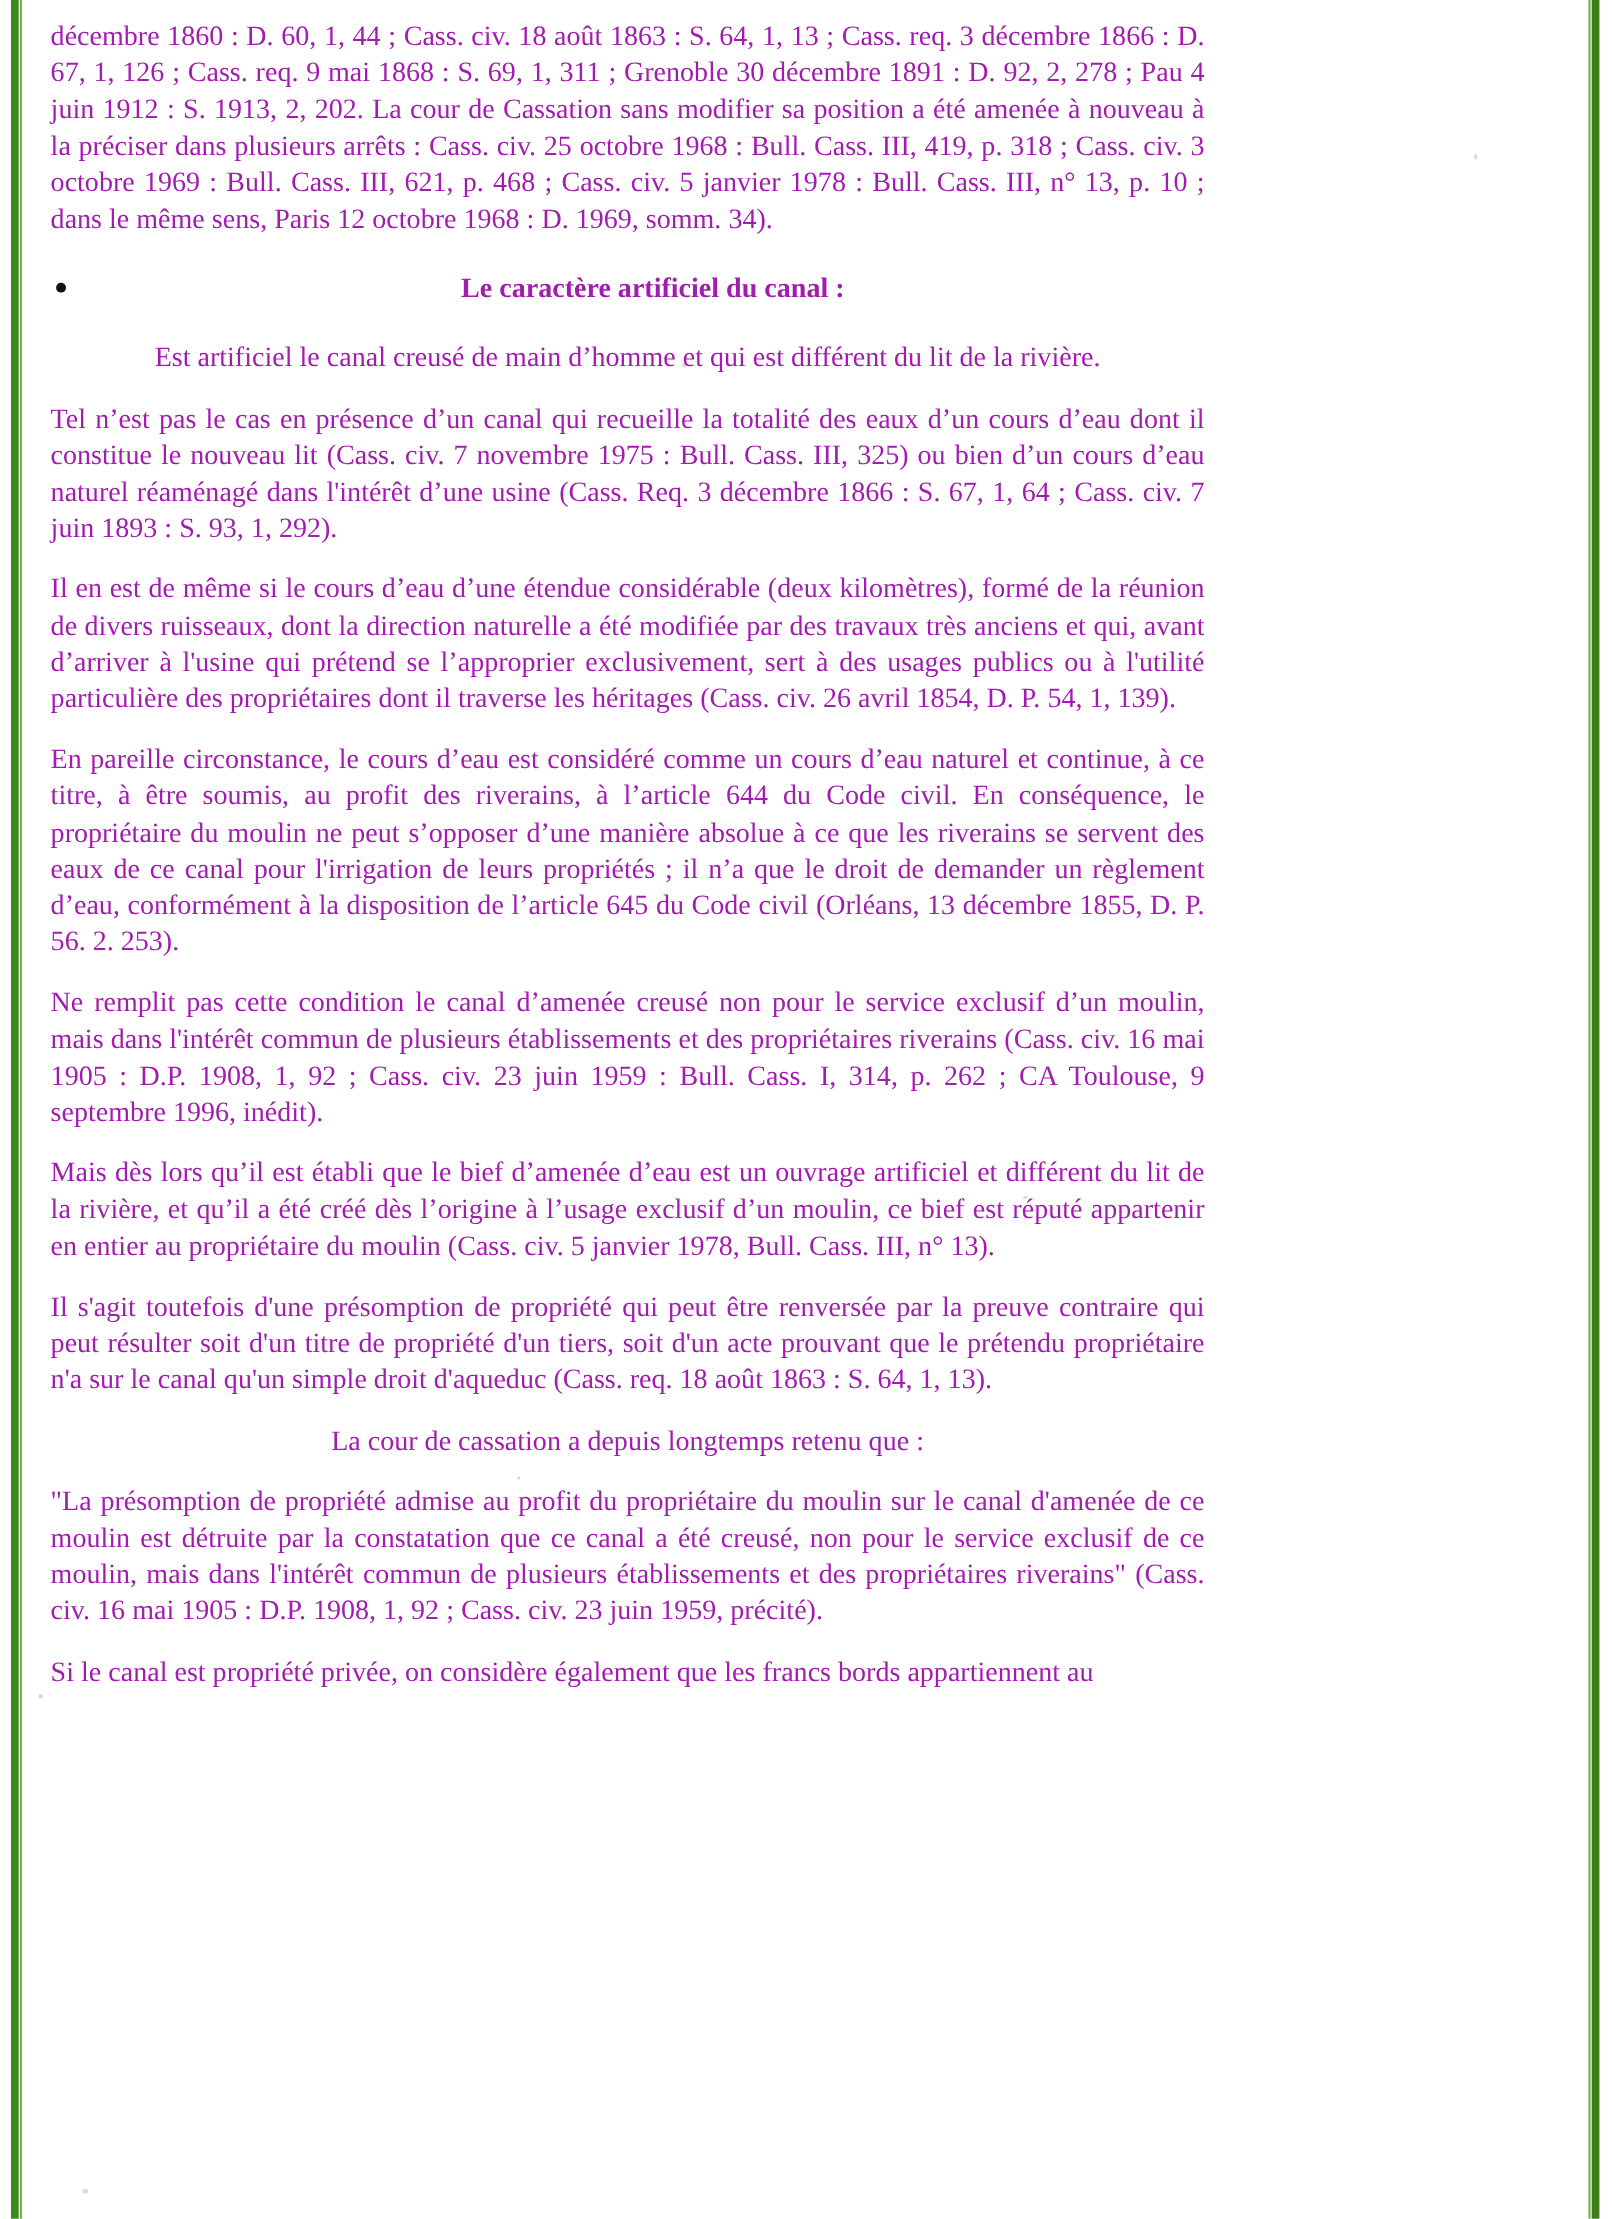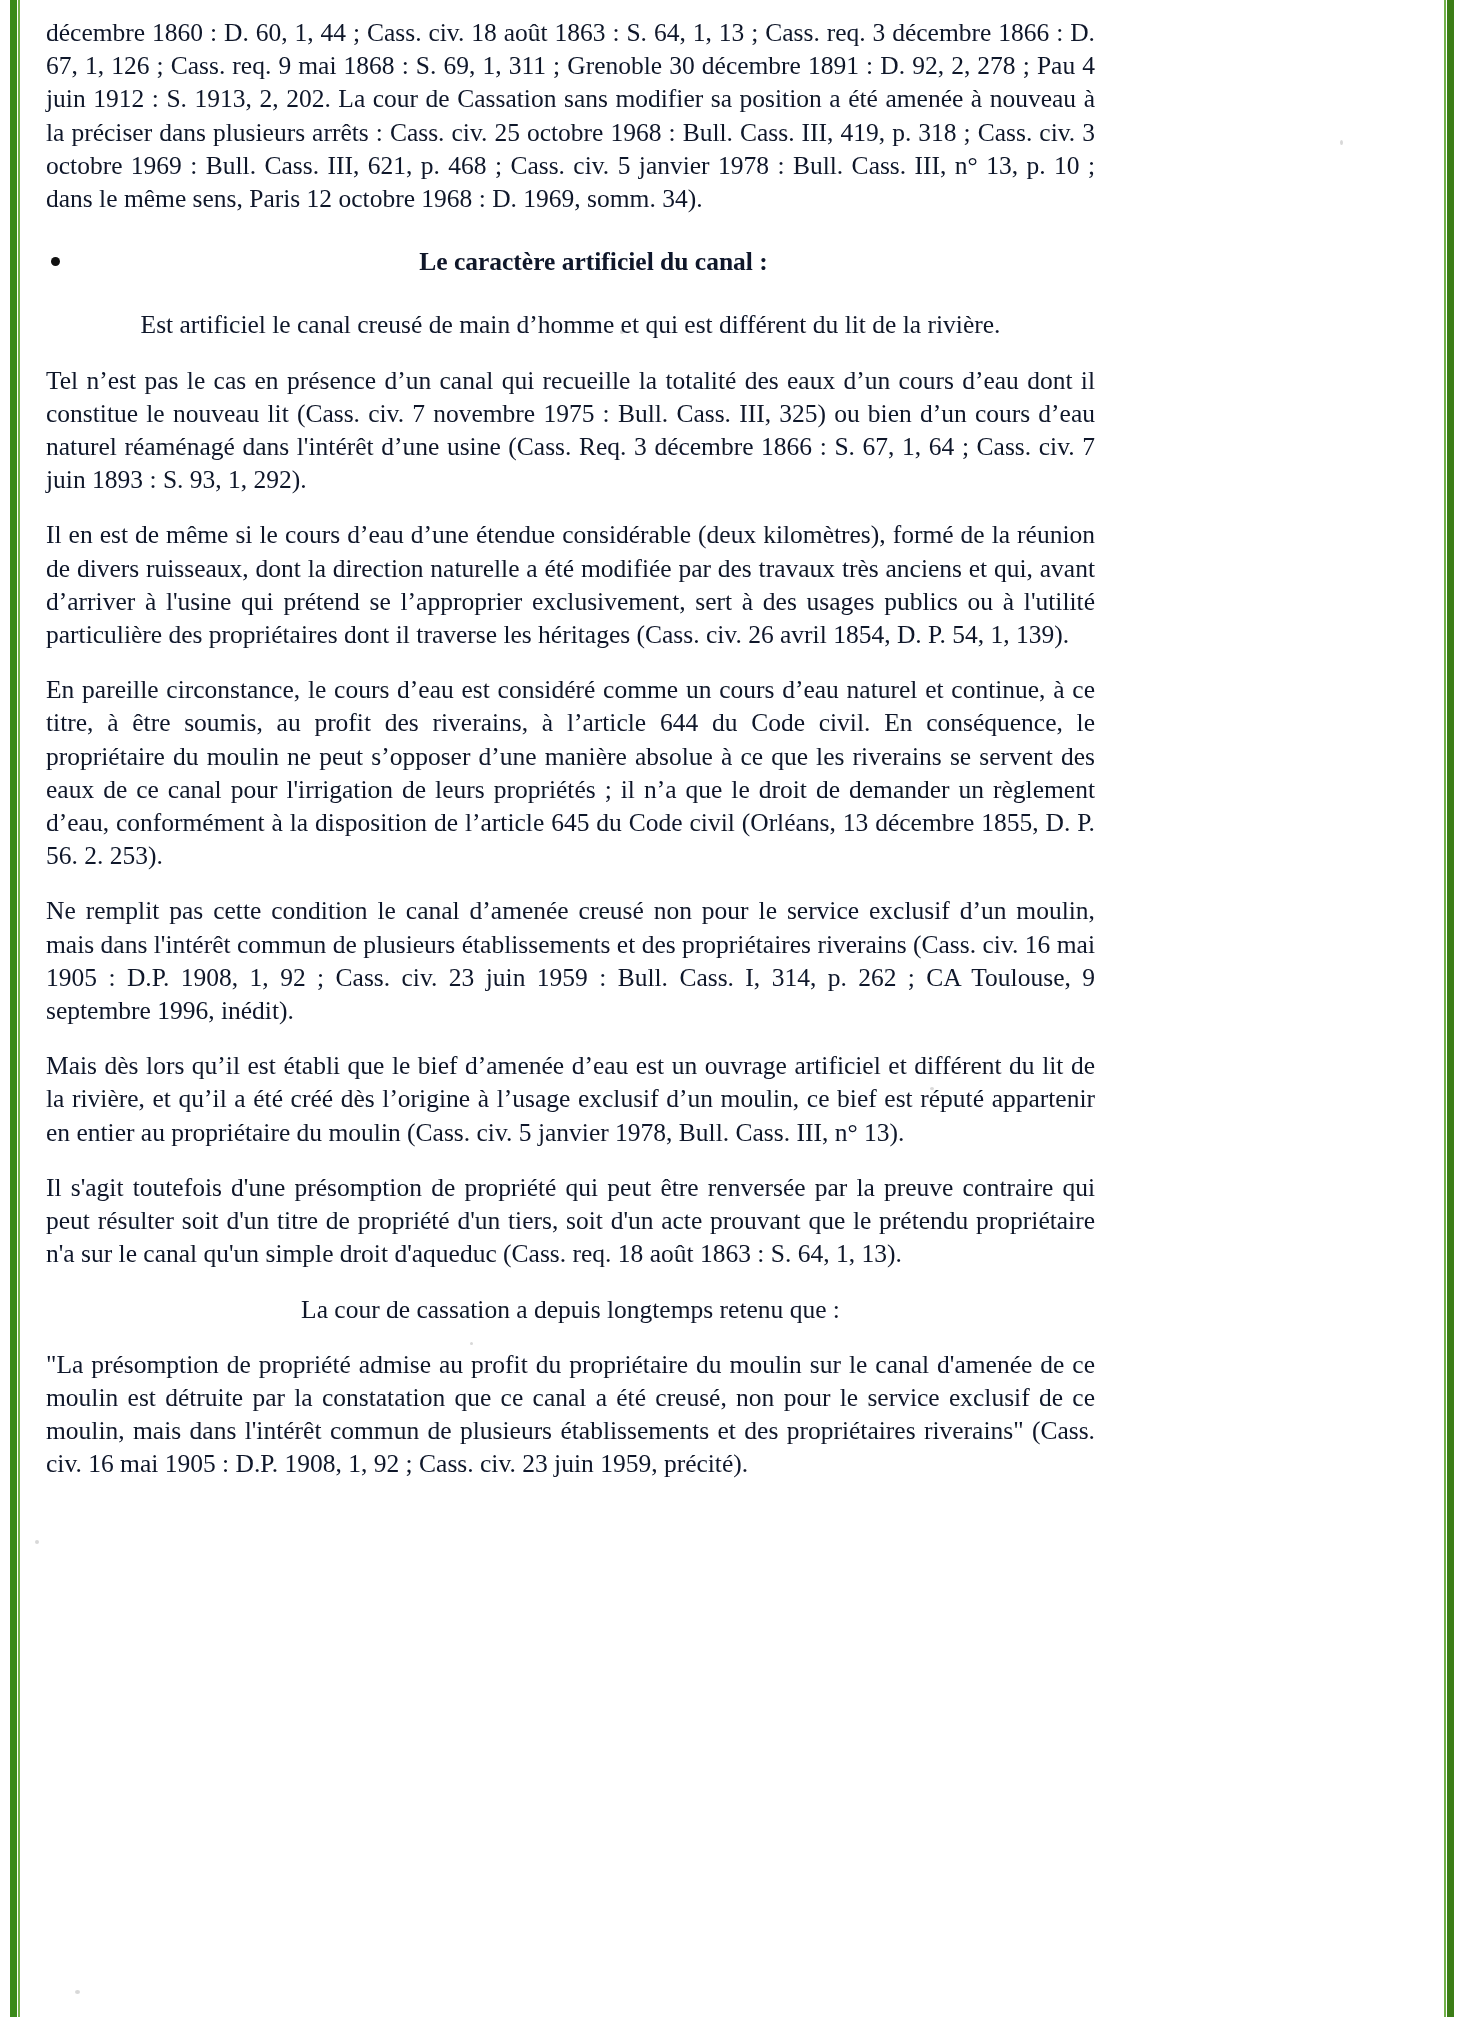--- a/index.html
+++ b/index.html
@@ -42,21 +42,21 @@
   }
   .frame-rule.left  .frame-rule-inner { right: -3px; }
   .frame-rule.right .frame-rule-inner { left: -3px; }
 
   
   #content {
     position: absolute;
     left: 46px;
     top: 16px;
     width: 1049px;
-    color: #0f172a;
+    color: #a21caf;
     font-size: 25.5px;
     line-height: 33.2px;
     text-align: justify;
     text-justify: inter-word;
     -webkit-font-smoothing: none;
   }
 
   .para {
     margin: 0 0 22px 0;
     text-align: justify;
@@ -139,15 +139,16 @@
     <p class="para">Ne remplit pas cette condition le canal d’amenée creusé non pour le service exclusif d’un moulin, mais dans l'intérêt commun de plusieurs établissements et des propriétaires riverains (Cass. civ. 16 mai 1905 : D.P. 1908, 1, 92 ; Cass. civ. 23 juin 1959 : Bull. Cass. I, 314, p. 262 ; CA Toulouse, 9 septembre 1996, inédit).</p>
 
     <p class="para">Mais dès lors qu’il est établi que le bief d’amenée d’eau est un ouvrage artificiel et différent du lit de la rivière, et qu’il a été créé dès l’origine à l’usage exclusif d’un moulin, ce bief est réputé appartenir en entier au propriétaire du moulin (Cass. civ. 5 janvier 1978, Bull. Cass. III, n° 13).</p>
 
     <p class="para"><span>Il s'agit toutefois d'une présomption de propriété qui peut être renversée par </span><b>la preuve contraire</b><span> qui peut résulter soit d'un titre de propriété d'un tiers, soit d'un acte prouvant que le prétendu propriétaire n'a sur le canal qu'un simple droit d'aqueduc (Cass. req. 18 août 1863 : S. 64, 1, 13).</span></p>
 
     <p class="para no-justify">La cour de cassation a depuis longtemps retenu que :</p>
 
     <p class="para">"La présomption de propriété admise au profit du propriétaire du moulin sur le canal d'amenée de ce moulin est détruite par la constatation que ce canal a été creusé, non pour le service exclusif de ce moulin, mais dans l'intérêt commun de plusieurs établissements et des propriétaires riverains" (Cass. civ. 16 mai 1905 : D.P. 1908, 1, 92 ; Cass. civ. 23 juin 1959, précité).</p>
 
+    <p class="para"><span>Si le canal est propriété privée, on considère également que </span><b>les francs bords</b><span> appartiennent au</span></p>
 
   </div>
 </div>
 
 </body></html>

